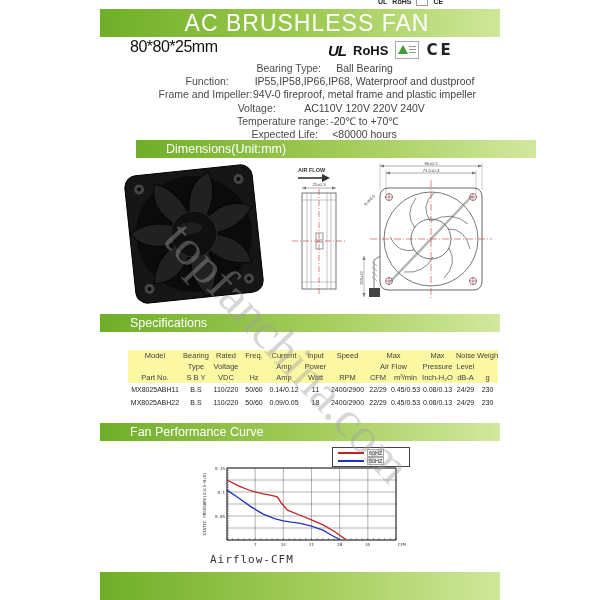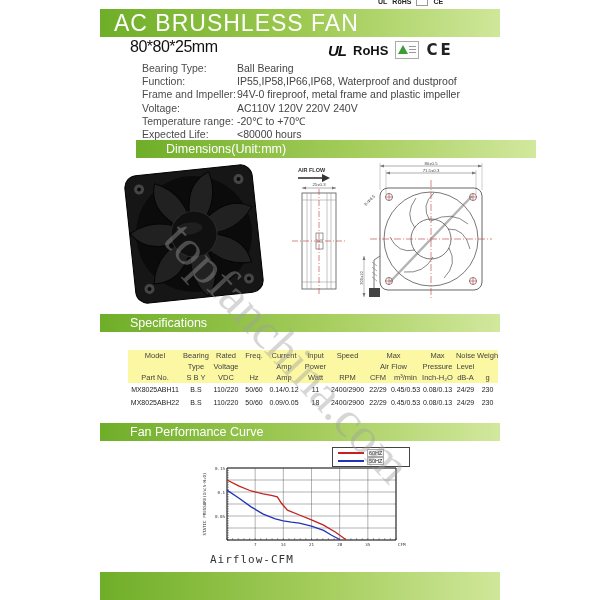--- a/index.html
+++ b/index.html
@@ -5,21 +5,21 @@
   html,body{margin:0;padding:0;background:#fff;}
   .canvas{position:relative;width:600px;height:600px;background:#ffffff;overflow:hidden;
           font-family:"Liberation Sans",sans-serif;}
   .page{position:absolute;left:100px;top:0;width:400px;height:600px;}
 
   
   .band{position:absolute;left:0;width:400px;height:18px;
         background:linear-gradient(90deg,#6fae28 0%,#a5cd5c 55%,#d2e89e 100%);}
   .band span{display:block;color:#ffffff;font-size:12.5px;line-height:18px;padding-left:30px;}
   .title-band{position:absolute;left:0;top:9px;width:400px;height:28px;
-        background:linear-gradient(90deg,#6fae28 0%,#9cc94f 50%,#cfe79a 100%);}
+        background:linear-gradient(90deg,#6fae28 0%,#9cc94f 50%,#cfe79a 100%);text-align:center;}
   .title-band span{display:block;color:#ffffff;font-size:23px;line-height:28px;padding-left:14px;letter-spacing:1px;}
   .bottom-band{position:absolute;left:0;top:572px;width:400px;height:28px;
         background:linear-gradient(90deg,#6fae28 0%,#a5cd5c 55%,#cfe79a 100%);}
 
   
   .top-strip{position:absolute;left:278px;top:0;width:100px;height:8px;overflow:hidden;}
   .top-strip .mini{display:flex;gap:5px;align-items:center;transform:translateY(-3px);
         font-size:7px;font-weight:bold;color:#222;}
   .mini .box{width:10px;height:7px;border:1px solid #999;display:inline-block;}
 
@@ -30,21 +30,21 @@
   .rohs{font-size:13px;font-weight:bold;color:#111;}
   .cert-box{position:relative;width:22px;height:16px;border:1px solid #aaa;background:#fdfdfd;}
   .cert-box .tri{position:absolute;left:2px;top:3px;width:0;height:0;
         border-left:5px solid transparent;border-right:5px solid transparent;border-bottom:9px solid #3f9b35;}
   .cert-box .l1,.cert-box .l2,.cert-box .l3{position:absolute;left:13px;height:1px;width:7px;background:#999;}
   .cert-box .l1{top:4px}.cert-box .l2{top:7px}.cert-box .l3{top:10px}
   .ce{font-size:15px;font-weight:bold;color:#222;letter-spacing:3px;font-family:"DejaVu Sans",sans-serif;}
 
   
   .overview{position:absolute;left:42px;top:62px;width:350px;}
-  .spec-row{height:13.2px;line-height:13.2px;font-size:10.5px;color:#4c4c4c;white-space:nowrap;}
+  .spec-row{height:13.2px;line-height:13.2px;font-size:10.5px;color:#4c4c4c;white-space:nowrap;text-align:center;}
   .spec-label{display:inline-block;width:95px;}
   .spec-value{color:#444;}
 
   
   .svg-abs{position:absolute;}
 
   
   .spec-table{position:absolute;left:28px;top:350px;width:370px;display:grid;
       grid-template-columns:54px 28px 32px 24px 36px 27px 37px 24px 31px 33px 23px 21px;}
   .spec-table .th{background:#fbf7a3;font-size:7.5px;color:#444;text-align:center;line-height:11px;height:11px;overflow:hidden;}

